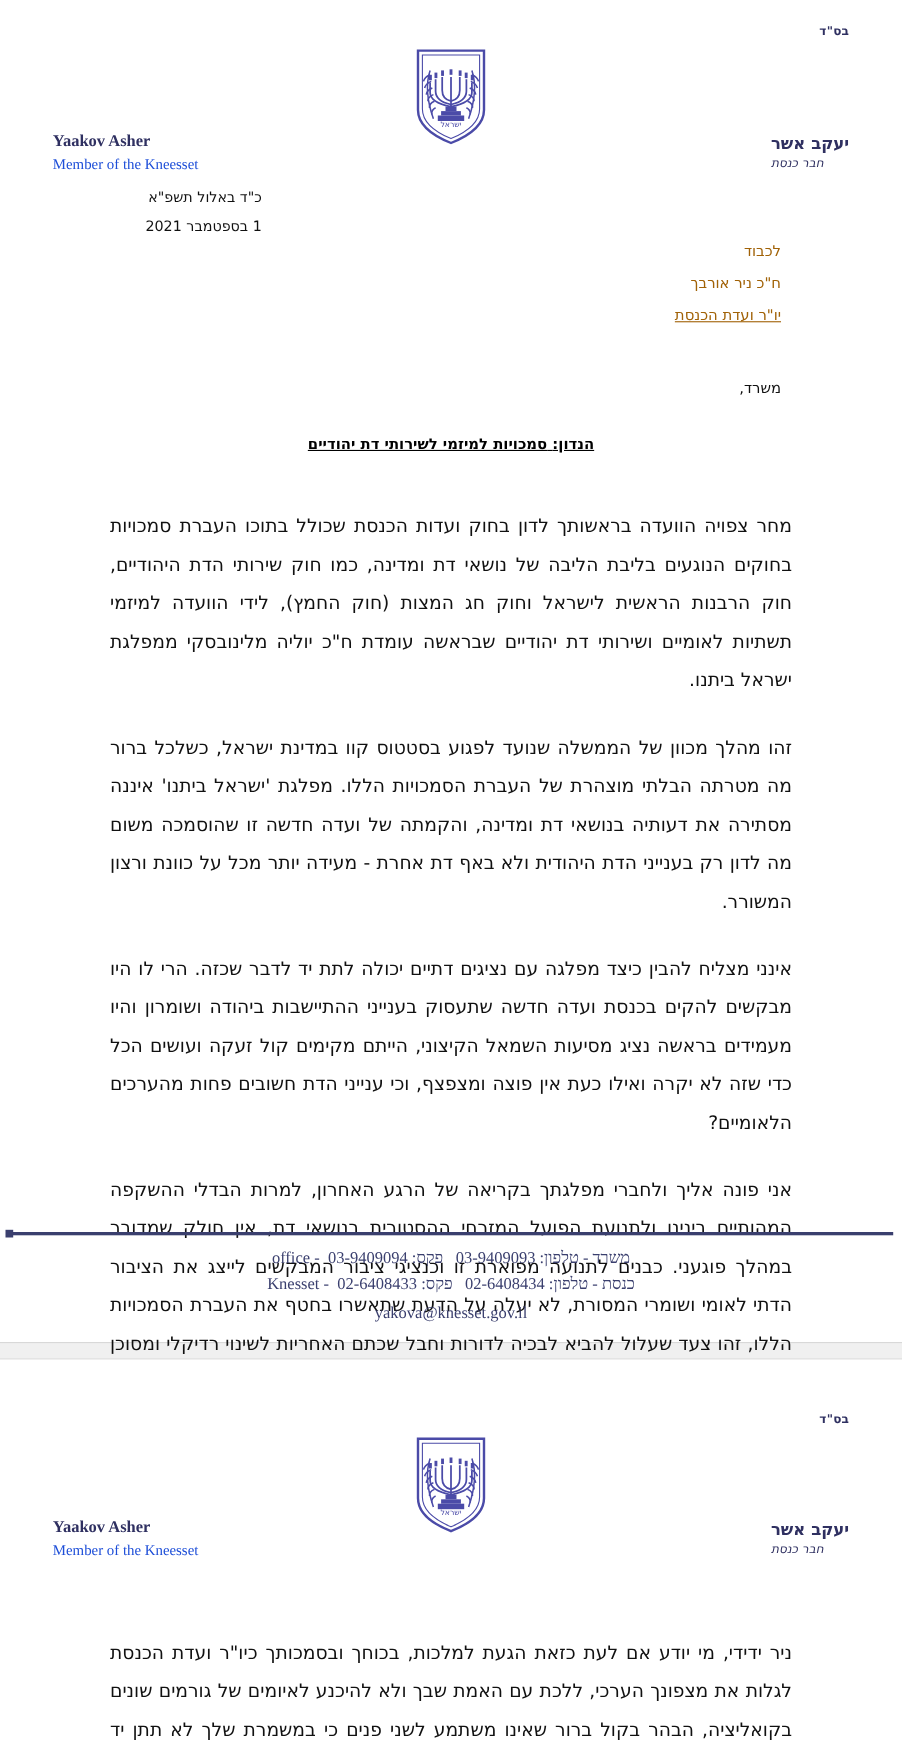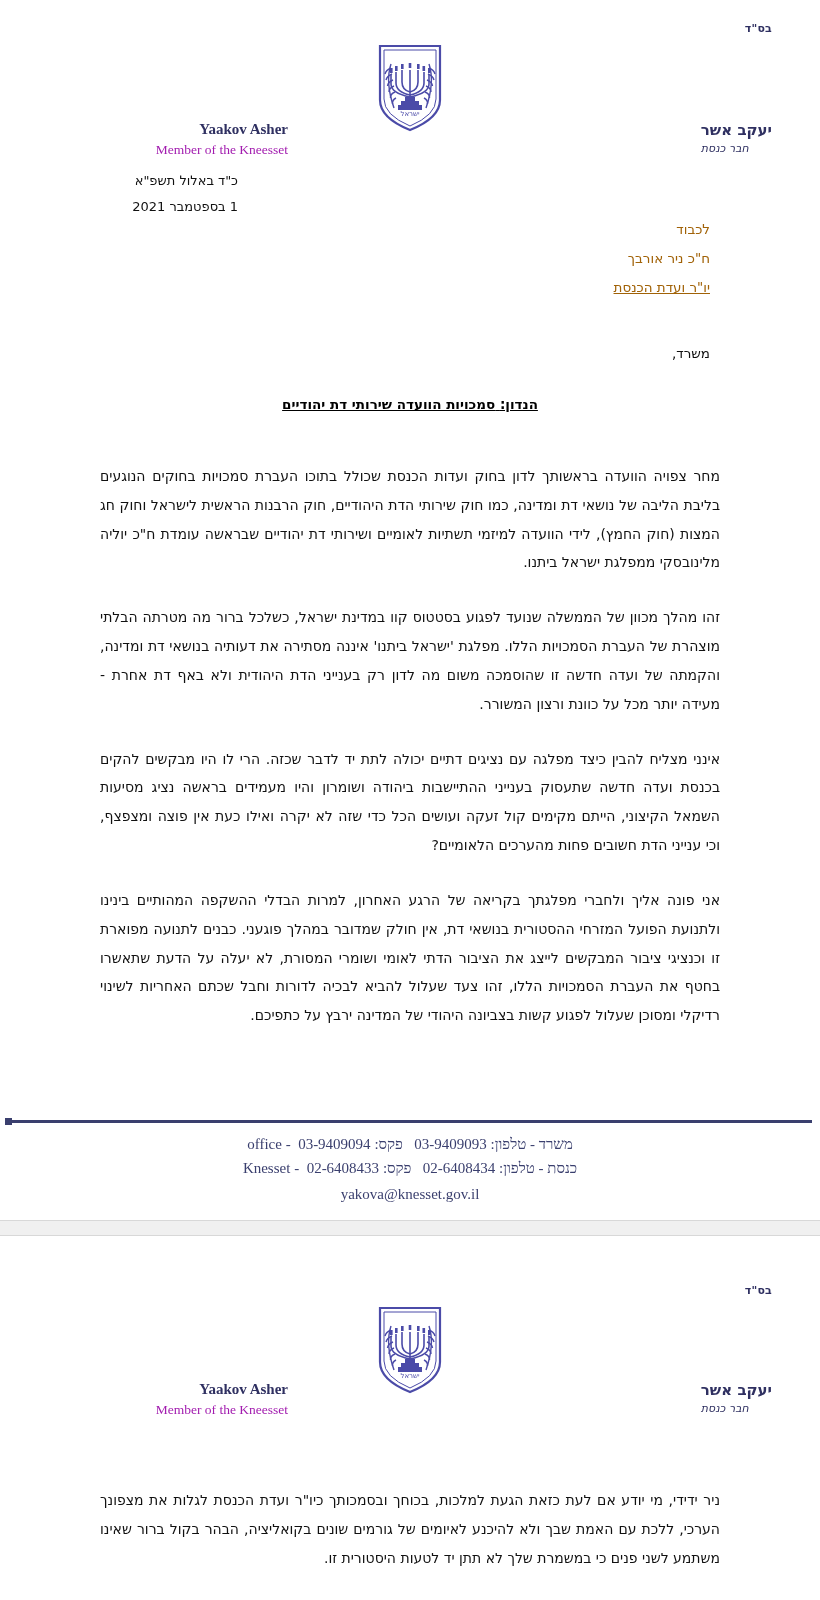--- a/index.html
+++ b/index.html
@@ -76,34 +76,34 @@
     display: block;
     margin-top: 2px;
     font-style: italic;
   }
 
   .name-en {
     position: absolute;
     top: 120px;
     left: 48px;
     width: 240px;
-    text-align: right;
+    text-align: left;
     line-height: 1.3;
   }
   .name-en .big {
     font-family: "Liberation Serif", "DejaVu Serif", serif;
     font-size: 15px;
     font-weight: bold;
     color: #2f3061;
     display: block;
   }
   .name-en .small {
     font-family: "Liberation Serif", "DejaVu Serif", serif;
     font-size: 13.5px;
-    color: #a21caf;
+    color: #1d4ed8;
     display: block;
     margin-top: 1px;
   }
 
   .date-block {
     position: absolute;
     top: 168px;
     left: 48px;
     width: 190px;
     text-align: right;
@@ -156,21 +156,21 @@
 
   .body-text {
     position: absolute;
     top: 462px;
     right: 100px;
     width: 620px;
     direction: rtl;
     text-align: justify;
     text-align-last: right;
     font-family: "DejaVu Sans", "Liberation Sans", sans-serif;
-    font-size: 14px;
+    font-size: 17px;
     line-height: 2.06;
     color: #111111;
   }
   .body-text p { margin: 0 0 26px 0; }
   .body-text p:last-child { margin-bottom: 0; }
 
   
   .footer-rule {
     position: absolute;
     left: 8px;
@@ -284,21 +284,21 @@
 
   <div class="addressee">
     <span>לכבוד</span>
     <span>ח"כ ניר אורבך</span>
     <span class="underline">יו"ר ועדת הכנסת</span>
   </div>
 
   <div class="salutation">משרד,</div>
 
   <div class="subject">
-    <span class="u">הנדון:</span><span class="u">&nbsp;</span><span class="u">סמכויות הוועדה שירותי דת יהודיים</span>
+    <span class="u">הנדון:</span><span class="u">&nbsp;</span><span class="u">סמכויות למיזמי לשירותי דת יהודיים</span>
   </div>
 
   <div class="body-text">
     <p>מחר צפויה הוועדה בראשותך לדון בחוק ועדות הכנסת שכולל בתוכו העברת סמכויות בחוקים הנוגעים בליבת הליבה של נושאי דת ומדינה, כמו חוק שירותי הדת היהודיים, חוק הרבנות הראשית לישראל וחוק חג המצות (חוק החמץ), לידי הוועדה למיזמי תשתיות לאומיים ושירותי דת יהודיים שבראשה עומדת ח"כ יוליה מלינובסקי ממפלגת ישראל ביתנו.</p>
     <p>זהו מהלך מכוון של הממשלה שנועד לפגוע בסטטוס קוו במדינת ישראל, כשלכל ברור מה מטרתה הבלתי מוצהרת של העברת הסמכויות הללו. מפלגת 'ישראל ביתנו' איננה מסתירה את דעותיה בנושאי דת ומדינה, והקמתה של ועדה חדשה זו שהוסמכה משום מה לדון רק בענייני הדת היהודית ולא באף דת אחרת - מעידה יותר מכל על כוונת ורצון המשורר.</p>
     <p>אינני מצליח להבין כיצד מפלגה עם נציגים דתיים יכולה לתת יד לדבר שכזה. הרי לו היו מבקשים להקים בכנסת ועדה חדשה שתעסוק בענייני ההתיישבות ביהודה ושומרון והיו מעמידים בראשה נציג מסיעות השמאל הקיצוני, הייתם מקימים קול זעקה ועושים הכל כדי שזה לא יקרה ואילו כעת אין פוצה ומצפצף, וכי ענייני הדת חשובים פחות מהערכים הלאומיים?</p>
     <p>אני פונה אליך ולחברי מפלגתך בקריאה של הרגע האחרון, למרות הבדלי ההשקפה המהותיים בינינו ולתנועת הפועל המזרחי ההסטורית בנושאי דת, אין חולק שמדובר במהלך פוגעני. כבנים לתנועה מפוארת זו וכנציגי ציבור המבקשים לייצג את הציבור הדתי לאומי ושומרי המסורת, לא יעלה על הדעת שתאשרו בחטף את העברת הסמכויות הללו, זהו צעד שעלול להביא לבכיה לדורות וחבל שכתם האחריות לשינוי רדיקלי ומסוכן שעלול לפגוע קשות בצביונה היהודי של המדינה ירבץ על כתפיכם.</p>
   </div>
 
   <div class="footer-rule"></div>

